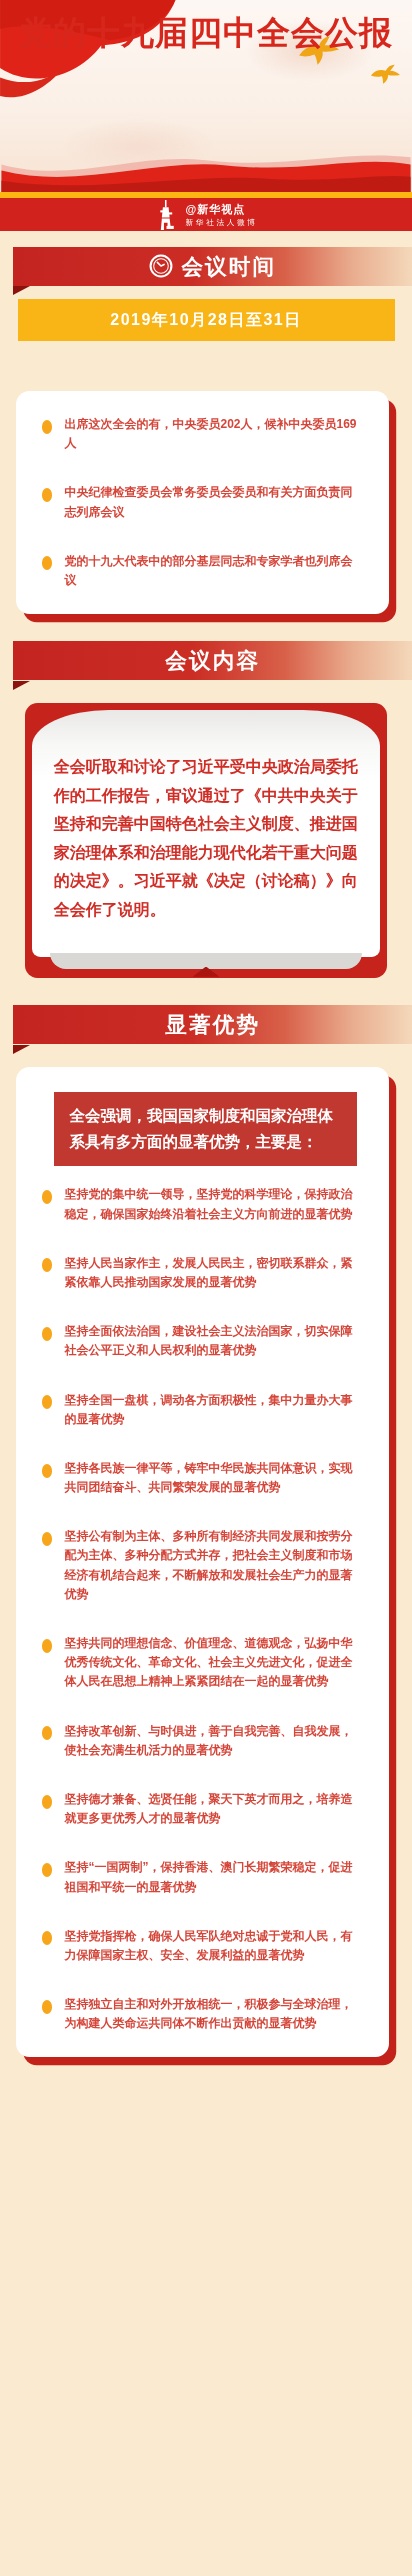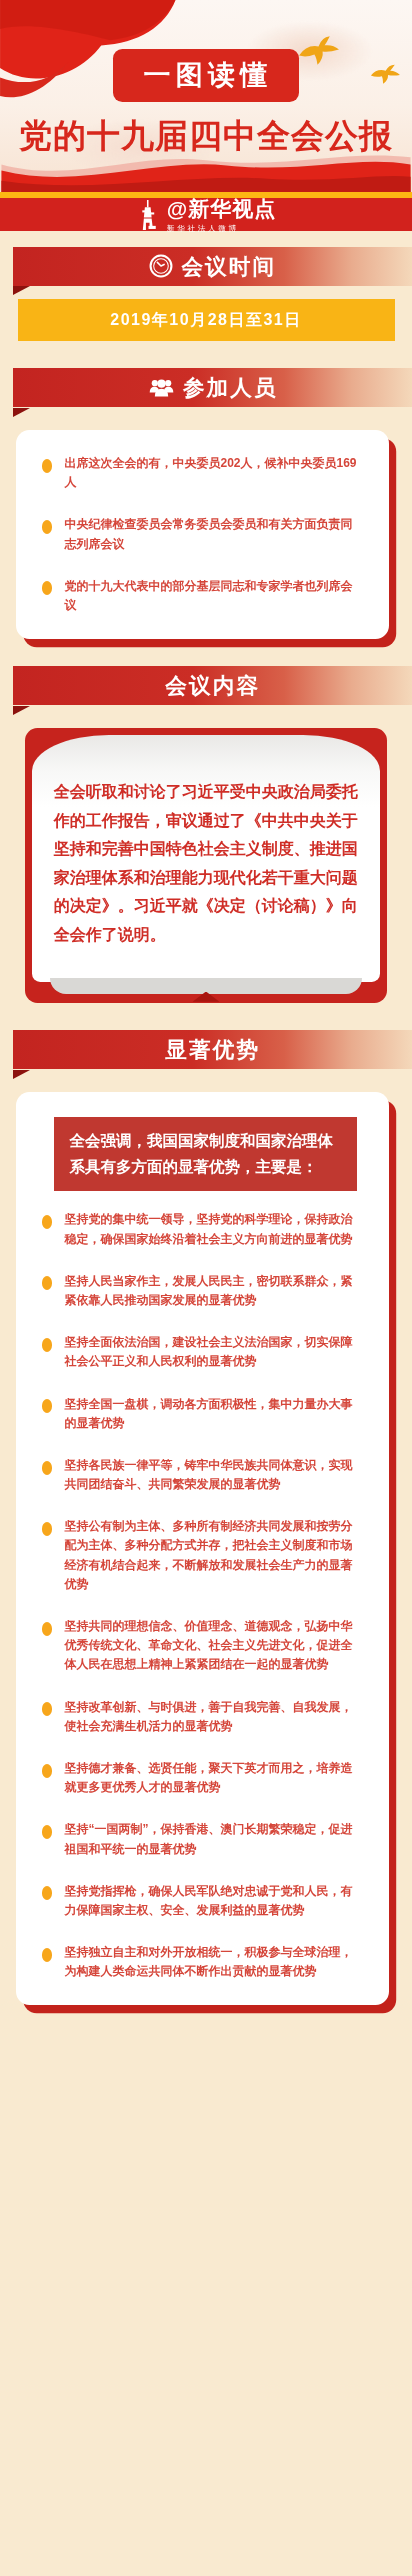--- a/index.html
+++ b/index.html
@@ -23,41 +23,41 @@
   .badge-wrap{ position:relative; text-align:center; padding-top:49px; }
   .badge{ display:inline-block; background:#d7271c; color:#fff; font-weight:bold;
           font-size:27px; letter-spacing:5.2px; padding:8.2px 27px 9.3px 31px;
           border-radius:9.3px; }
   .title{ position:relative; text-align:center; margin-top:11.3px; color:#d7271c;
           font-size:33px; font-weight:bold; letter-spacing:1px; white-space:nowrap; }
   .wave-svg{ position:absolute; left:0; bottom:0; display:block; }
   .gold-strip{ height:6.2px; background:#fdb713; }
   .brand-band{ height:33px; background:#d2221d; display:flex; align-items:center;
                justify-content:center; gap:7.2px; }
-  .brand-text .handle{ color:#fff; font-weight:bold; font-size:21px; letter-spacing:1px; }
+  .brand-text .handle{ color:#fff; font-weight:bold; font-size:11px; letter-spacing:1px; }
   .brand-text .sub{ color:#fff; font-size:7.7px; letter-spacing:2.6px; margin-top:1px; }
 
   
   .banner{ position:relative; margin:0 0 0 13.4px; height:39px; display:flex;
            align-items:center; justify-content:center; gap:8.2px;
            background:linear-gradient(90deg,#c32420 0%,#cb2d25 45%,#d86049 68%,#e9ac8e 85%,#f4d8ba 100%); }
   .banner::before{ content:""; position:absolute; left:0; bottom:-9.8px; width:0; height:0;
            border-top:9.8px solid #8c120e; border-right:17.5px solid transparent; }
   .banner-label{ color:#fff; font-size:21.6px; font-weight:bold; letter-spacing:2.1px; }
 
   
   .date-box{ margin:13.4px 17.5px 0; height:42px; background:#f9b415; color:#fff;
              font-size:16px; font-weight:bold; letter-spacing:1.5px;
              display:flex; align-items:center; justify-content:center; }
 
   
   .card{ margin:0 23px 0 15.5px; background:#fff; border-radius:13.4px;
          box-shadow:7.2px 8.2px 0 0 #c3221b; padding:24px 25px; }
   .li{ position:relative; padding-left:24px; }
-  .li + .li{ margin-top:23px; }
+  .li + .li{ margin-top:30px; }
   .li .dot{ position:absolute; left:1px; top:4.6px; width:10.8px; height:14px;
             background:#f7a61b; border-radius:50%; }
   .li-text{ color:#d5463a; font-size:12px; line-height:1.6; font-weight:bold; text-align:left; }
 
   .intro-box{ background:#c03830; color:#fff; font-size:15.5px; font-weight:bold;
               line-height:1.66; padding:11.3px 15.5px; margin:1px 7.2px 19.6px 13.4px; }
 
   
   .book{ position:relative; margin:0 25px; background:#c6231d; border-radius:12.4px;
          padding:7.2px 7.2px 20.6px; }
@@ -89,23 +89,20 @@
         <path d="M0,0 L340,0 C320,52 268,84 196,88 C150,150 60,172 0,132 Z" fill="#e02318"></path>
         <path d="M0,0 L340,0 C318,44 276,70 214,78 C160,64 60,40 0,56 Z" fill="#c4190f" opacity="0.55"></path>
         <path d="M0,150 C46,168 96,160 132,120 C90,176 40,196 0,186 Z" fill="#d8281c"></path>
       </svg>
       <svg class="dove d1" width="43" height="32" viewBox="0 0 84 62">
         <path fill="#f0a517" d="M6 40 Q20 18 44 22 Q50 4 66 2 Q60 14 56 20 Q72 18 84 28 Q64 34 52 32 Q54 46 42 58 Q40 44 36 38 Q20 44 6 40 Z"></path>
       </svg>
       <svg class="dove d2" width="43" height="32" viewBox="0 0 84 62">
         <path fill="#f0a517" d="M6 40 Q20 18 44 22 Q50 4 66 2 Q60 14 56 20 Q72 18 84 28 Q64 34 52 32 Q54 46 42 58 Q40 44 36 38 Q20 44 6 40 Z"></path>
       </svg>
-      <div class="badge-wrap">
-        <span class="badge">一图读懂</span>
-      </div>
       <h1 class="title">党的十九届四中全会公报</h1>
       <svg class="wave-svg" width="412" height="45" viewBox="0 0 800 88">
         <path d="M0,34 C140,72 260,10 400,26 C560,44 660,6 800,20 L800,88 L0,88 Z" fill="#f0a89c" opacity="0.7"></path>
         <path d="M0,46 C150,84 300,22 440,36 C590,52 690,16 800,34 L800,88 L0,88 Z" fill="#e02318"></path>
         <path d="M0,66 C180,92 360,52 520,62 C650,70 730,52 800,58 L800,88 L0,88 Z" fill="#c01b13"></path>
       </svg>
     </div>
     <div class="gold-strip"></div>
     <div class="brand-band">
       <svg width="24" height="30" viewBox="0 0 46 58">
@@ -131,33 +128,20 @@
         <circle cx="23" cy="23" r="20" fill="none" stroke="#ffffff" stroke-width="4"></circle>
         <circle cx="23" cy="23" r="14" fill="none" stroke="#ffffff" stroke-width="2"></circle>
         <path d="M23 23 L16 16 M23 23 L29 20" stroke="#ffffff" stroke-width="3" stroke-linecap="round"></path>
       </svg>
       <span class="banner-label">会议时间</span>
     </div>
     <div class="date-box">2019年10月28日至31日</div>
   </section>
 
   <section class="sec">
-    <div class="banner">
-      <svg width="27" height="21.6" viewBox="0 0 52 42">
-        <g fill="#ffffff">
-          <circle cx="13" cy="12" r="6"></circle>
-          <path d="M3 30 Q3 19 13 19 Q18 19 20 23 L20 30 Z"></path>
-          <circle cx="39" cy="12" r="6"></circle>
-          <path d="M49 30 Q49 19 39 19 Q34 19 32 23 L32 30 Z"></path>
-          <circle cx="26" cy="13" r="8"></circle>
-          <path d="M13 38 Q13 23 26 23 Q39 23 39 38 Z"></path>
-        </g>
-      </svg>
-      <span class="banner-label">参加人员</span>
-    </div>
     <div class="card">
 
         <div class="li">
           <span class="dot"></span>
           <p class="li-text">出席这次全会的有，中央委员202人，候补中央委员169人</p>
         </div>
 
         <div class="li">
           <span class="dot"></span>
           <p class="li-text">中央纪律检查委员会常务委员会委员和有关方面负责同志列席会议</p>

